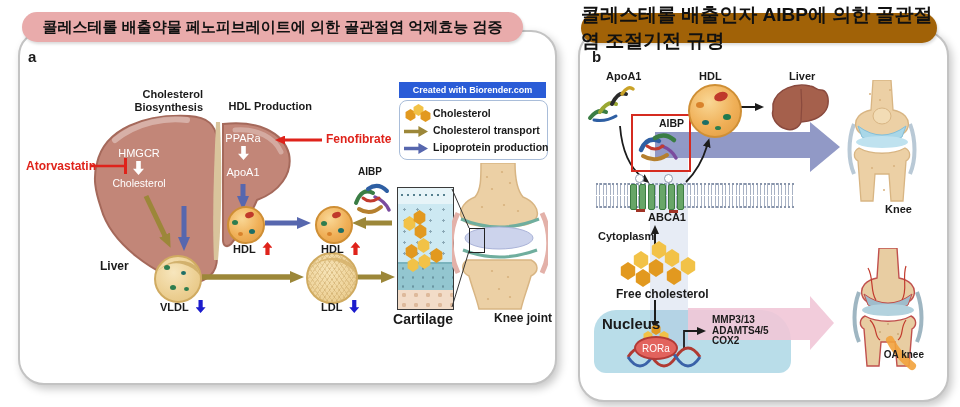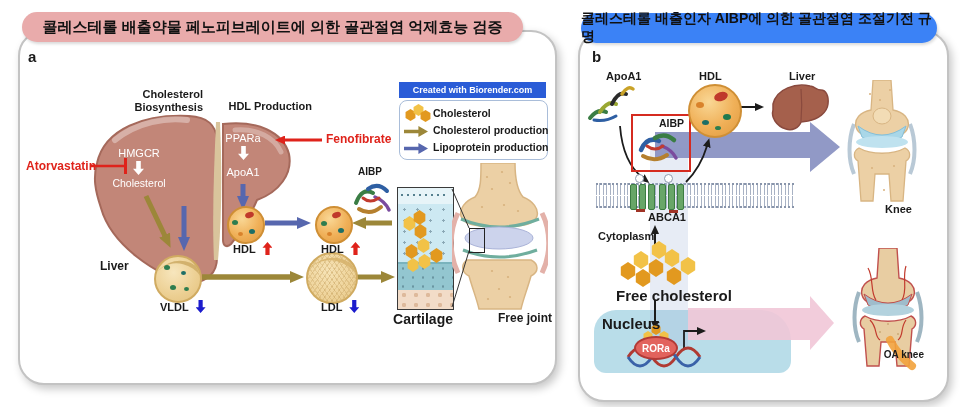--- a/index.html
+++ b/index.html
@@ -54,21 +54,21 @@
 <body>
 
 <div id="figure">
 
   <div class="card" style="left:18px;top:30px;width:535px;height:351px;"></div>
   <div class="card" style="left:578px;top:30px;width:367px;height:368px;"></div>
 
   <div class="banner" style="left:22px;top:12px;width:501px;height:30px;background:#e9abab;font-size:15px;">
     <span>콜레스테롤 배출약물 페노피브레이트에 의한 골관절염 억제효능 검증</span>
   </div>
-  <div class="banner" style="left:581px;top:13px;width:356px;height:30px;background:#3b82f6;font-size:14px;">
+  <div class="banner" style="left:581px;top:13px;width:356px;height:30px;background:#a16207;font-size:19px;">
     <span>콜레스테롤 배출인자 AIBP에 의한 골관절염 조절기전 규명</span>
   </div>
 
   <div class="lbl" style="left:28px;top:48px;font-size:15px;">a</div>
   <div class="lbl" style="left:592px;top:48px;font-size:15px;">b</div>
 
   <svg class="abs z2" style="left:85px;top:108px;" width="215" height="185" viewBox="0 0 215 185">
     <path d="M12,55 C20,20 60,6 104,8 C124,9 130,18 132,30 L132,150 C132,166 122,172 108,176 C70,168 26,136 16,100 C10,82 8,70 12,55 Z" fill="#c28678" stroke="#a5695b" stroke-width="2"></path>
     <path d="M138,16 C172,12 198,24 204,46 C208,66 194,84 172,92 C166,106 156,124 146,136 C142,140 138,138 138,132 Z" fill="#c28678" stroke="#a5695b" stroke-width="2"></path>
     <path d="M131,14 L135,14 C137,60 137,110 133,152 L129,152 C127,110 129,60 131,14 Z" fill="#d9c49c"></path>
@@ -127,21 +127,21 @@
   </div>
   <div class="abs z2" style="left:399px;top:100px;width:147px;height:58px;border:1.5px solid #a9bdd9;border-radius:8px;background:#fff;"></div>
   <div class="abs z7" style="left:405px;top:104px;width:28px;height:17px;">
     <div class="hex hex-d" style="left:0;top:5px;width:11px;height:12px;"></div>
     <div class="hex hex-l" style="left:8px;top:0;width:11px;height:12px;"></div>
     <div class="hex hex-d" style="left:15px;top:6px;width:11px;height:12px;"></div>
   </div>
   <div class="legarrow" style="left:404px;top:125px;background:#9c8739;"></div>
   <div class="legarrow" style="left:404px;top:142px;background:#5767ae;"></div>
   <div class="lbl" style="left:433px;top:107px;font-size:10.5px;">Cholesterol</div>
-  <div class="lbl" style="left:433px;top:124px;font-size:10.5px;">Cholesterol production</div>
+  <div class="lbl" style="left:433px;top:124px;font-size:10.5px;">Cholesterol transport</div>
   <div class="lbl" style="left:433px;top:141px;font-size:10.5px;">Lipoprotein production</div>
 
   <div class="abs z2" style="left:596px;top:183px;width:198px;height:23px;">
     <div class="leaflet leaf-top"></div>
     <div class="leaflet leaf-bot"></div>
   </div>
 
   <div class="abs z2" style="left:594px;top:310px;width:197px;height:63px;background:#b9dde9;border-radius:22px 30px 12px 12px;"></div>
 
   <div class="abs z2" style="left:650px;top:148px;width:38px;height:198px;background:rgba(168,185,218,0.28);"></div>
@@ -289,21 +289,21 @@
     <path d="M6,24 Q12,8 23,14" fill="none" stroke="#3a7d44" stroke-width="4" stroke-linecap="round"></path>
     <path d="M18,10 Q28,3 37,12" fill="none" stroke="#2e5fa3" stroke-width="4" stroke-linecap="round"></path>
     <path d="M9,30 Q20,37 31,28" fill="none" stroke="#b5802f" stroke-width="4" stroke-linecap="round"></path>
     <path d="M25,18 Q35,22 39,31" fill="none" stroke="#7a4b9e" stroke-width="3.5" stroke-linecap="round"></path>
     <path d="M13,19 Q20,25 29,19" fill="none" stroke="#c23b2e" stroke-width="3" stroke-linecap="round"></path>
   </svg>
 
   <div class="abs z5" style="left:469px;top:228px;width:14px;height:23px;border:1.6px solid #222;"></div>
 
   <div class="lbl ctr" style="left:391px;top:311px;width:62px;font-size:14px;">Cartilage</div>
-  <div class="lbl ctr" style="left:447px;top:311px;width:105px;font-size:12px;">Free joint</div>
+  <div class="lbl ctr" style="left:447px;top:311px;width:105px;font-size:12px;">Knee joint</div>
 
   <div class="lbl" style="left:606px;top:70px;font-size:11px;">ApoA1</div>
   <svg class="abs z5" style="left:586px;top:82px;" width="50" height="42" viewBox="0 0 50 42">
     <path d="M4,36 Q12,26 20,30" fill="none" stroke="#3a7d44" stroke-width="4" stroke-linecap="round"></path>
     <path d="M14,30 Q22,18 30,22" fill="none" stroke="#9aa832" stroke-width="4" stroke-linecap="round"></path>
     <path d="M26,22 Q32,9 40,12" fill="none" stroke="#2b2b2b" stroke-width="4" stroke-linecap="round"></path>
     <path d="M36,12 Q42,3 47,7" fill="none" stroke="#c9a227" stroke-width="3.5" stroke-linecap="round"></path>
     <path d="M8,38 Q20,40 30,34" fill="none" stroke="#2e5fa3" stroke-width="3" stroke-linecap="round"></path>
   </svg>
 
@@ -346,34 +346,39 @@
   <div class="abs z4" style="left:618px;top:238px;width:90px;height:52px;">
     <div class="hex hex-d" style="left:2px;top:24px;width:16px;height:18px;"></div>
     <div class="hex hex-l" style="left:15px;top:13px;width:16px;height:18px;"></div>
     <div class="hex hex-d" style="left:17px;top:31px;width:16px;height:18px;"></div>
     <div class="hex hex-d" style="left:30px;top:21px;width:16px;height:18px;"></div>
     <div class="hex hex-l" style="left:33px;top:3px;width:16px;height:18px;"></div>
     <div class="hex hex-l" style="left:46px;top:11px;width:16px;height:18px;"></div>
     <div class="hex hex-d" style="left:48px;top:29px;width:16px;height:18px;"></div>
     <div class="hex hex-l" style="left:62px;top:19px;width:16px;height:18px;"></div>
   </div>
-  <div class="lbl ctr" style="left:616px;top:287px;width:92px;font-size:15px;">Free cholesterol</div>
+  <div class="lbl ctr" style="left:616px;top:287px;width:92px;font-size:12px;">Free cholesterol</div>
 
   <div class="lbl" style="left:602px;top:315px;font-size:15px;">Nucleus</div>
   <div class="abs z4" style="left:643px;top:324px;width:30px;height:18px;">
     <div class="hex hex-l" style="left:0;top:7px;width:10px;height:11px;"></div>
     <div class="hex hex-d" style="left:8px;top:0;width:10px;height:11px;"></div>
     <div class="hex hex-l" style="left:16px;top:7px;width:10px;height:11px;"></div>
   </div>
   <svg class="abs z4" style="left:626px;top:344px;" width="80" height="26" viewBox="0 0 80 26">
     <path d="M2,13 C10,1 18,1 26,13 C34,25 42,25 50,13 C58,1 66,1 74,13" fill="none" stroke="#b03a32" stroke-width="3"></path>
     <path d="M2,13 C10,25 18,25 26,13 C34,1 42,1 50,13 C58,25 66,25 74,13" fill="none" stroke="#3a62a8" stroke-width="3"></path>
   </svg>
   <div class="abs z5" style="left:634px;top:336px;width:40px;height:20px;background:#e2635d;border:2px solid #b23a36;border-radius:50%;
               display:flex;align-items:center;justify-content:center;">
-    <span style="color:#fff;font-weight:bold;font-size:10px;">RORa</span>
-  </div>
-
+    <span style="color:#fff;font-weight:normal;font-size:10px;">RORa</span>
+  </div>
+
+  <div class="abs z7" style="left:712px;top:315px;">
+    <div class="lbl" style="position:static;font-size:10px;line-height:10.5px;">MMP3/13</div>
+    <div class="lbl" style="position:static;font-size:10px;line-height:10.5px;">ADAMTS4/5</div>
+    <div class="lbl" style="position:static;font-size:10px;line-height:10.5px;">COX2</div>
+  </div>
 
   <div class="lbl ctr" style="left:852px;top:203px;width:60px;font-size:11px;">Knee</div>
   <div class="lbl ctr" style="left:852px;top:349px;width:72px;font-size:10px;">OA knee</div>
 
 </div>
 
 </body></html>

